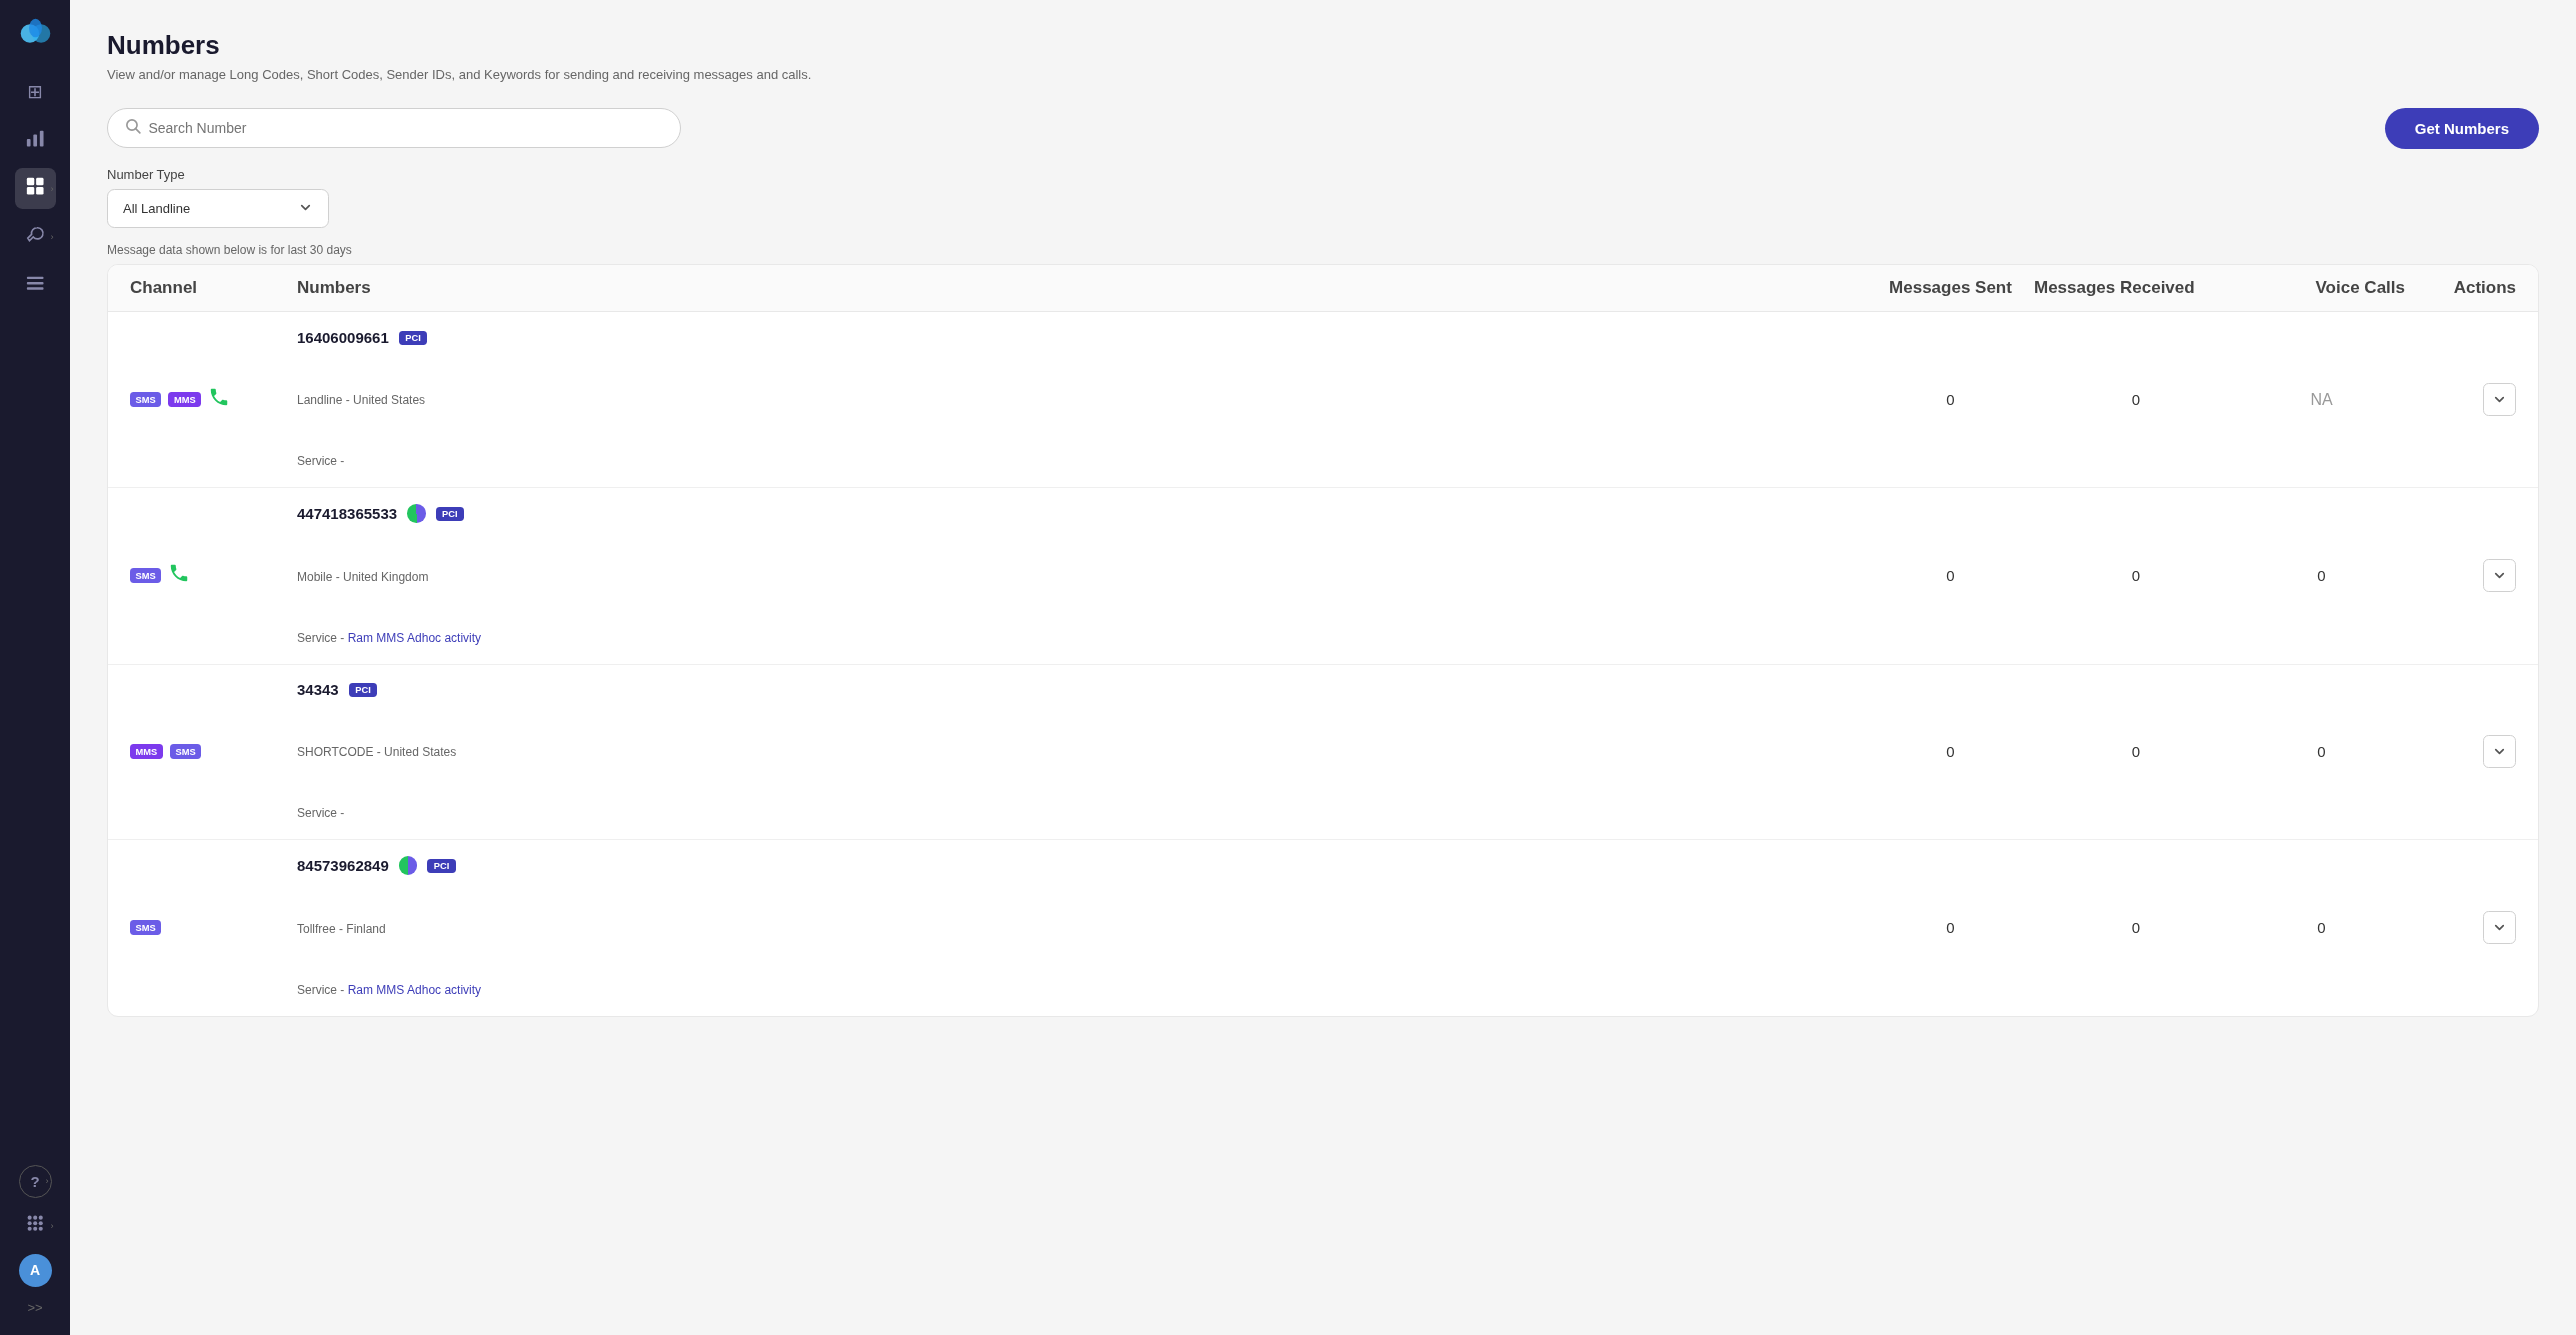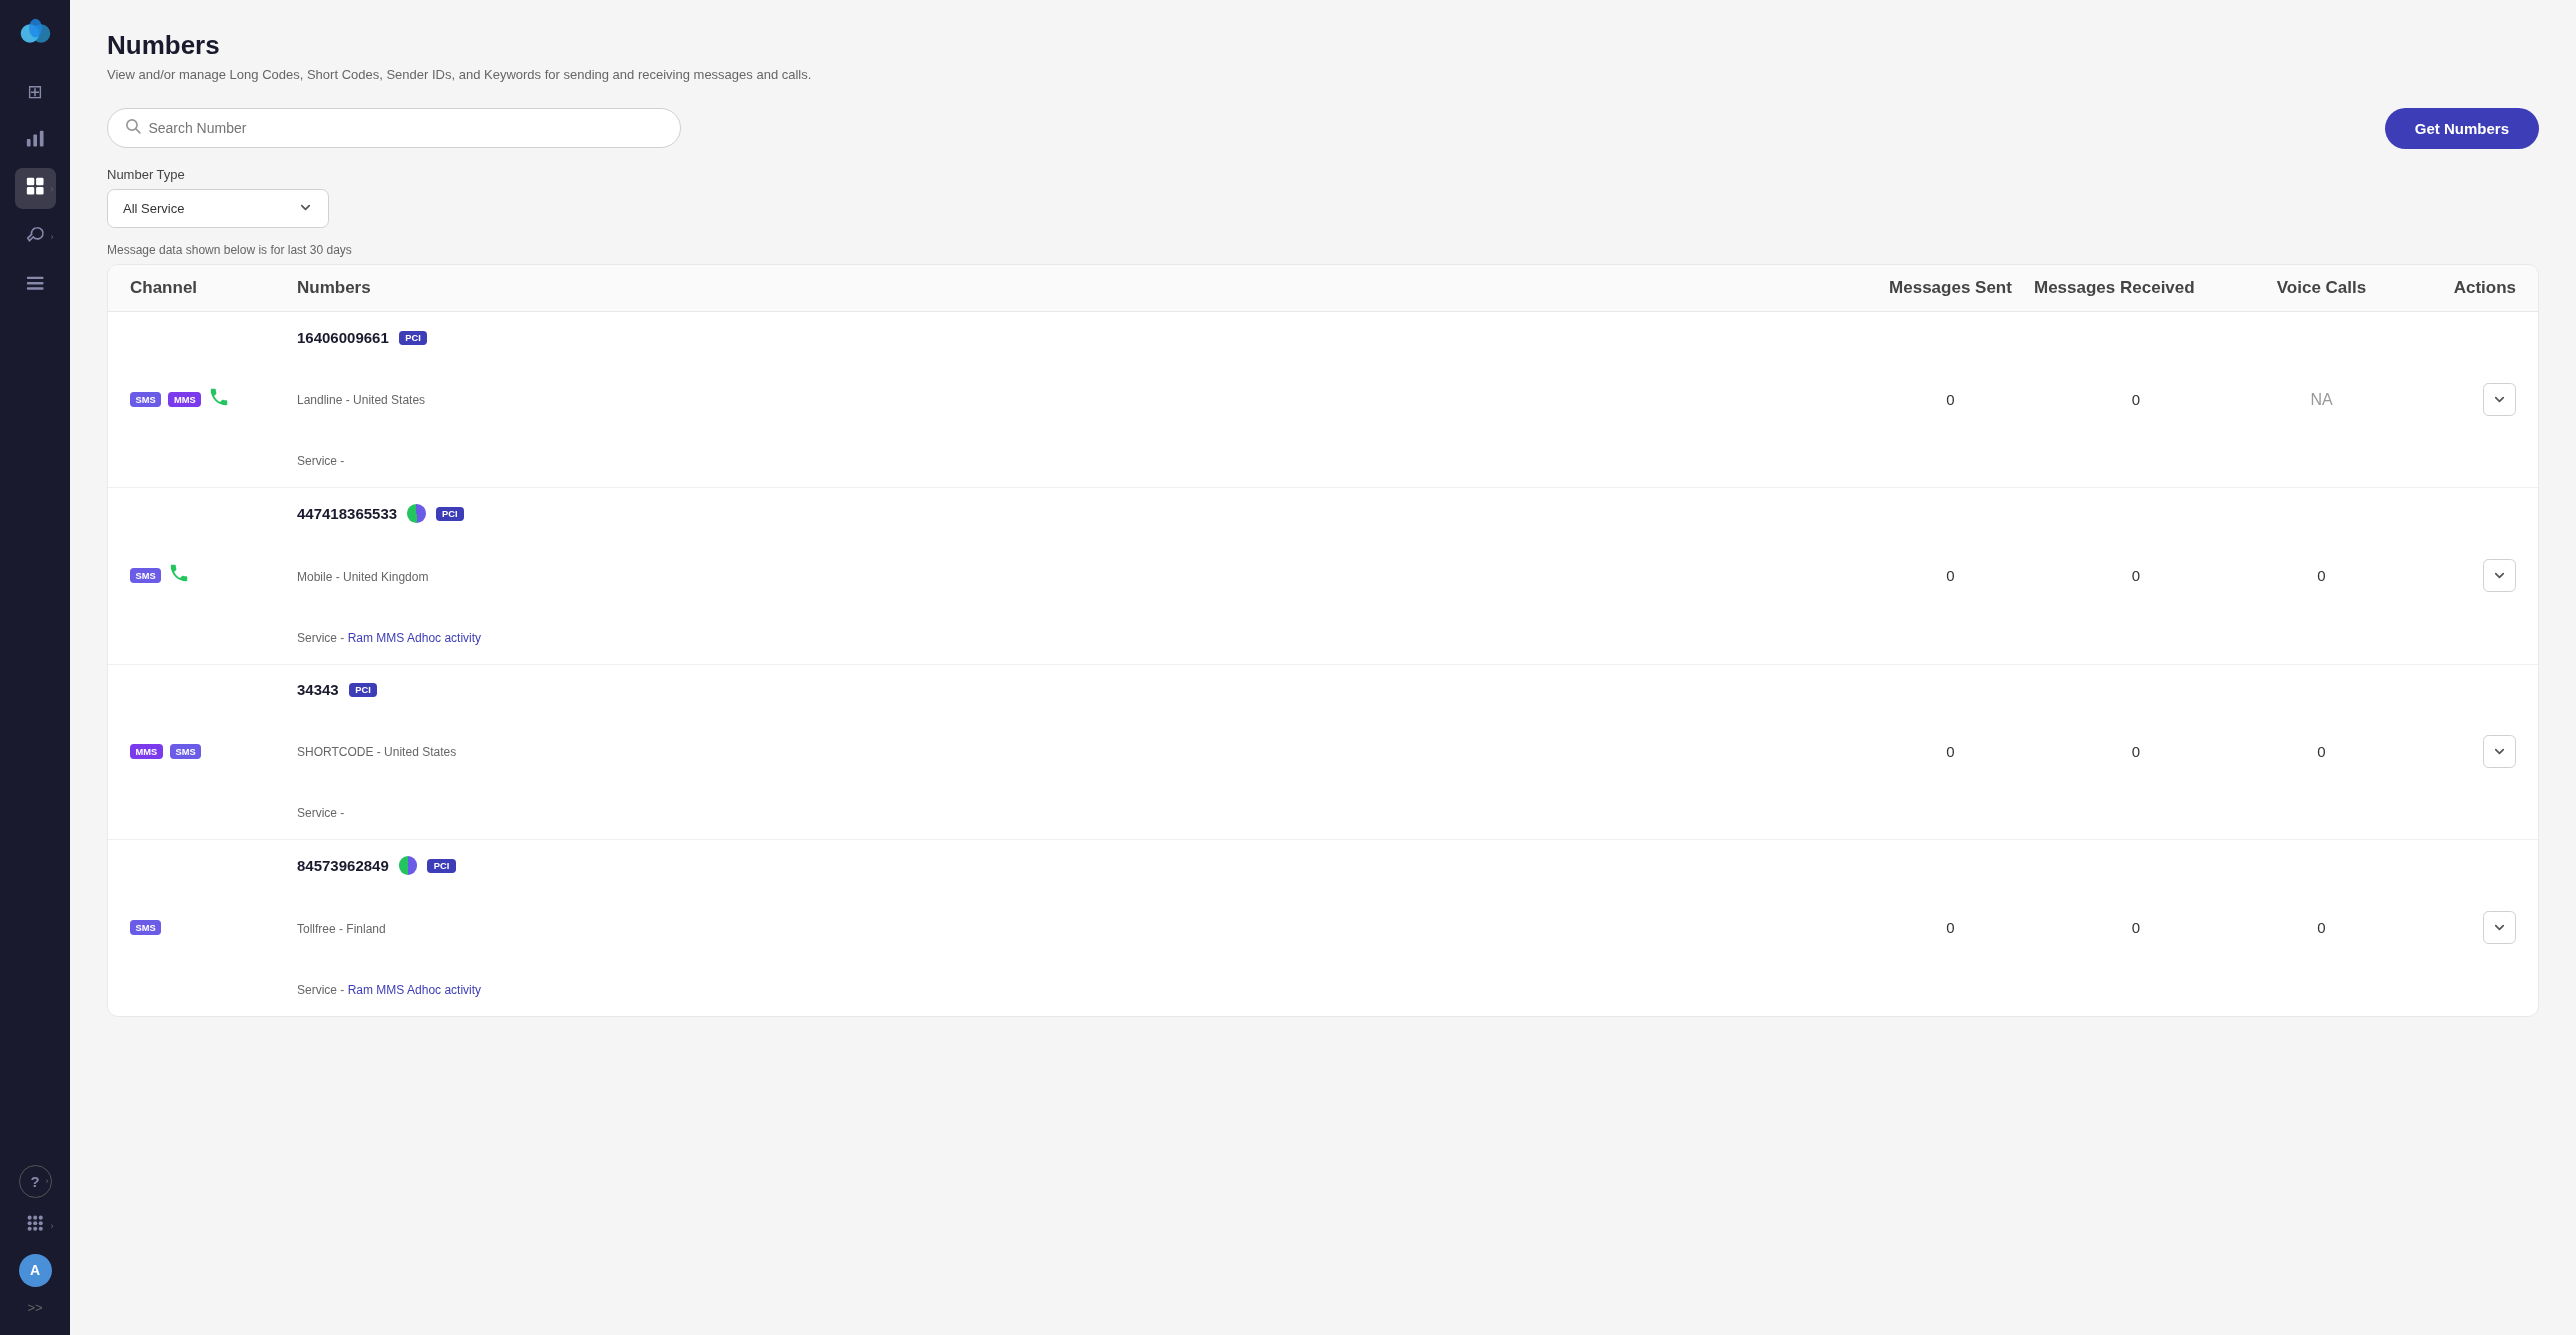--- a/index.html
+++ b/index.html
@@ -312,39 +312,39 @@
         </svg>
       </span>
       <input type="text" class="search-input" placeholder="Search Number" style="">
     </div>
     <button class="get-numbers-btn">Get Numbers</button>
   </div>
 
   <div class="filter-section">
     <div class="filter-label">Number Type</div>
     <div class="filter-select">
-      <span>All Service</span>
+      <span>All Landline</span>
       <span>
         <svg width="15" height="15" viewBox="0 0 16 16" fill="none">
           <path d="M4 6l4 4 4-4" stroke="#555" stroke-width="1.8" stroke-linecap="round" stroke-linejoin="round"></path>
         </svg>
       </span>
     </div>
   </div>
 
   <p class="info-text">Message data shown below is for last 30 days</p>
 
   <div class="table-container">
 
     <div class="table-header">
       <div class="table-header-cell">Channel</div>
       <div class="table-header-cell">Numbers</div>
       <div class="table-header-cell" style="text-align:center;">Messages Sent</div>
       <div class="table-header-cell" style="text-align:left;">Messages Received</div>
-      <div class="table-header-cell" style="text-align:center;">Voice Calls</div>
+      <div class="table-header-cell" style="text-align:right;">Voice Calls</div>
       <div class="table-header-cell" style="text-align:right;">Actions</div>
     </div>
 
     <div class="table-row">
       <div>
         <div class="channel-icons">
           <span class="badge-sms">SMS</span>
           <span class="badge-mms">MMS</span>
           <span class="phone-icon phone-green">
             <svg width="22" height="22" viewBox="0 0 24 24" fill="none">

